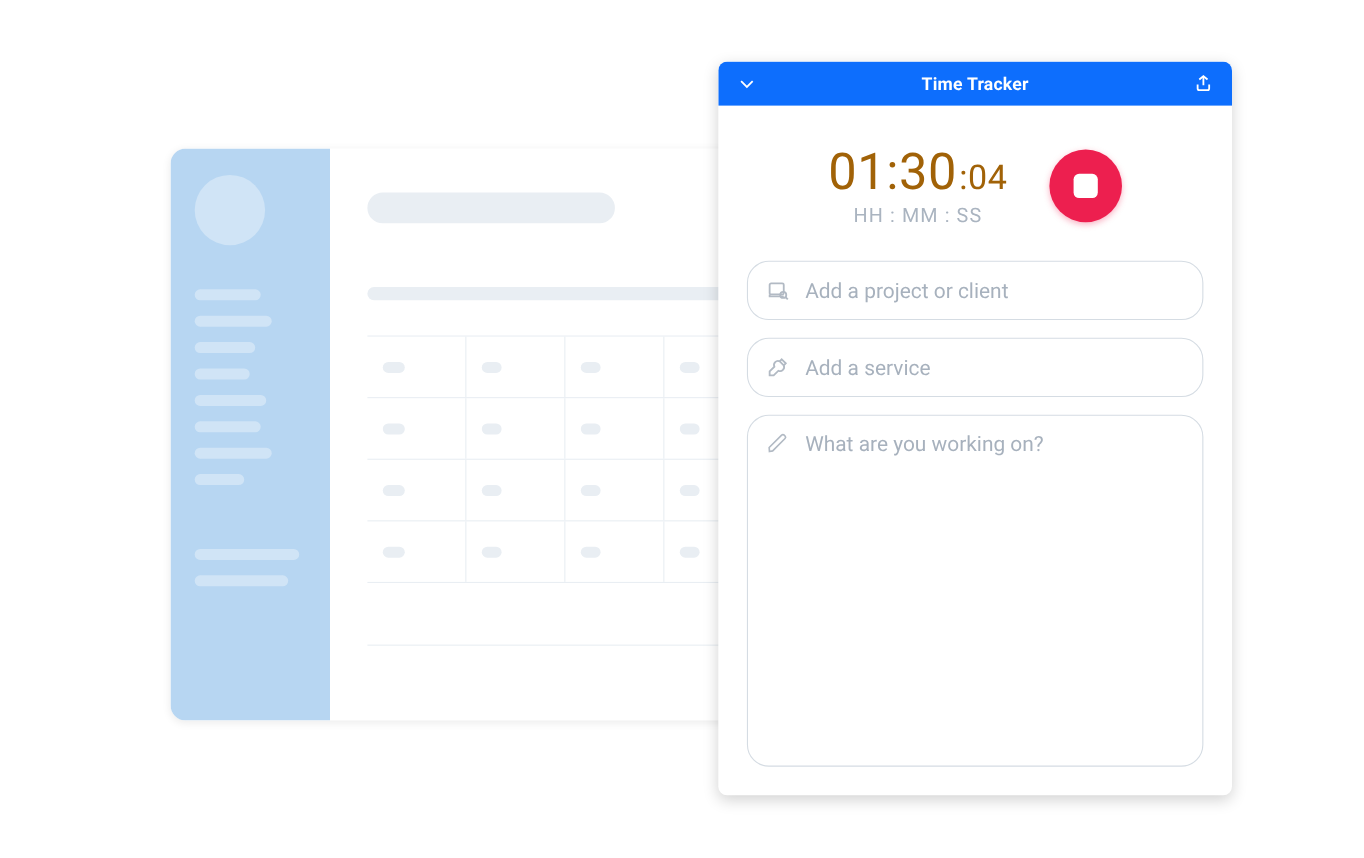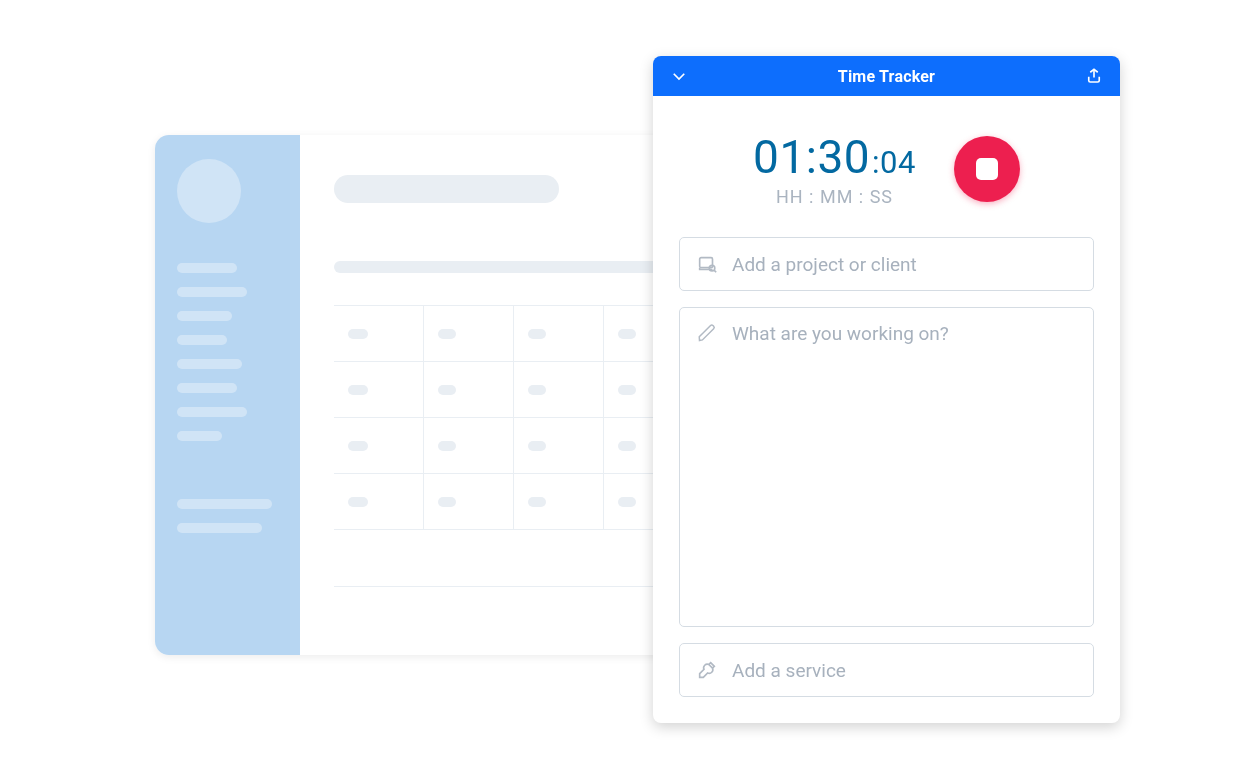--- a/index.html
+++ b/index.html
@@ -130,21 +130,21 @@
     padding: 34px 30px 12px 30px;
     display:flex;
     align-items:center;
     justify-content:center;
     gap: 38px;
   }
   .timer-block { text-align:center; }
   .timer-value {
     font-size: 44px;
     font-weight: 400;
-    color: #0369a1;
+    color: #a16207;
     letter-spacing: .5px;
     display:flex;
     align-items:baseline;
     justify-content:center;
   }
   .timer-value .main { font-size:46px; }
   .timer-value .sec { font-size:31px; margin-left:2px; }
   .timer-format {
     color: #aab4c0;
     font-size: 18px;
@@ -163,21 +163,21 @@
     width:22px; height:22px; background:#fff; border-radius:5px;
   }
 
   .fields {
     padding: 18px 26px 26px 26px;
     display:flex; flex-direction:column; gap:16px;
     flex:1;
   }
   .field {
     border:1px solid #d5dce3;
-    border-radius:5px;
+    border-radius:20px;
     display:flex;
     align-items:center;
     gap:14px;
     padding: 0 16px;
     height:54px;
     color:#a7b1bd;
     font-size:19px;
     cursor:text;
   }
   .field .icon { width:22px; height:22px; flex:0 0 22px; display:flex; align-items:center; justify-content:center; }
@@ -316,32 +316,32 @@
         <svg viewBox="0 0 24 24" width="22" height="22">
           <rect x="4" y="5" width="14" height="11" rx="1.5"></rect>
           <path d="M4 16v2h14"></path>
           <circle cx="17.5" cy="16.5" r="3"></circle>
           <path d="M20 19l2 2"></path>
         </svg>
       </span>
       <input type="text" placeholder="Add a project or client" style="">
     </label>
 
-    <label class="field notes">
-      <span class="icon">
-        <svg viewBox="0 0 24 24" width="20" height="20">
-          <path d="M3 21l3.5-.7L20 6.8a2 2 0 0 0 0-2.8l-.9-.9a2 2 0 0 0-2.8 0L2.7 16.6 3 21z"></path>
-        </svg>
-      </span>
-      <textarea placeholder="What are you working on?" style=""></textarea>
-    </label>
-
     <label class="field">
       <span class="icon">
         <svg viewBox="0 0 24 24" width="22" height="22">
           <path d="M14 6a4 4 0 0 0-5.3 5.3L4 16v4h4l4.7-4.7A4 4 0 0 0 18 10"></path>
           <path d="M16 4l4 4-2 2-4-4z"></path>
         </svg>
       </span>
       <input type="text" placeholder="Add a service" style="">
     </label>
+
+    <label class="field notes">
+      <span class="icon">
+        <svg viewBox="0 0 24 24" width="20" height="20">
+          <path d="M3 21l3.5-.7L20 6.8a2 2 0 0 0 0-2.8l-.9-.9a2 2 0 0 0-2.8 0L2.7 16.6 3 21z"></path>
+        </svg>
+      </span>
+      <textarea placeholder="What are you working on?" style=""></textarea>
+    </label>
   </div>
 </div>
 
 </body></html>

